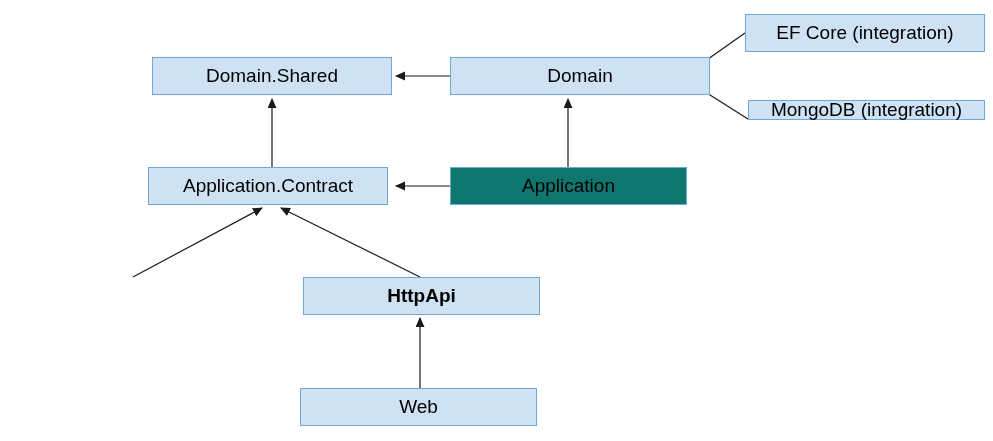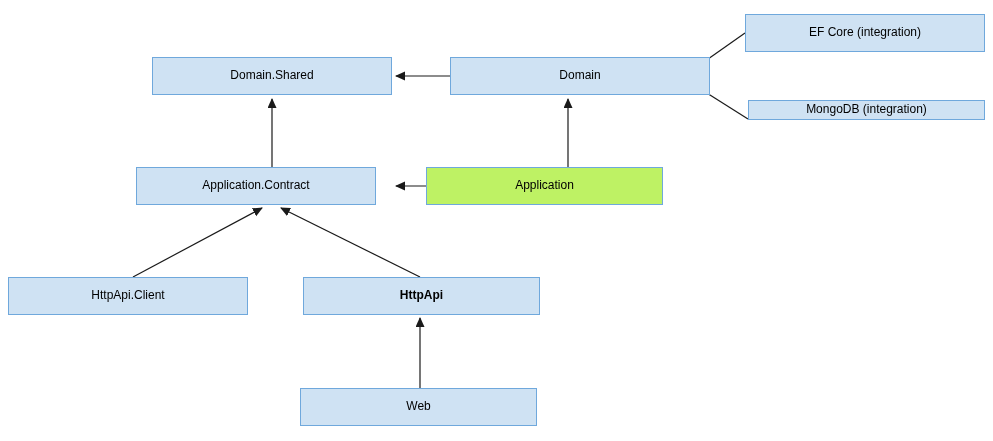--- a/index.html
+++ b/index.html
@@ -19,21 +19,21 @@
     position: absolute;
     left: 0;
     top: 0;
   }
   .node {
     position: absolute;
     box-sizing: border-box;
     display: flex;
     align-items: center;
     justify-content: center;
-    font-size: 12px;
+    font-size: 19px;
     color: #000000;
     text-align: center;
     line-height: 1.1;
   }
 </style>
 </head>
 <body>
 
 <div id="canvas" style="width: 993px; height: 441px; background: rgb(255, 255, 255);">
     <svg id="edge-layer" width="993" height="441">
@@ -49,18 +49,17 @@
       <line x1="450" y1="186" x2="396" y2="186" stroke="#1a1a1a" stroke-width="1.2" marker-end="url(#arrowhead)"></line>
       <line x1="568" y1="167" x2="568" y2="99" stroke="#1a1a1a" stroke-width="1.2" marker-end="url(#arrowhead)"></line>
       <line x1="133" y1="277" x2="262" y2="208" stroke="#1a1a1a" stroke-width="1.2" marker-end="url(#arrowhead)"></line>
       <line x1="420" y1="277" x2="281" y2="208" stroke="#1a1a1a" stroke-width="1.2" marker-end="url(#arrowhead)"></line>
       <line x1="420" y1="388" x2="420" y2="318" stroke="#1a1a1a" stroke-width="1.2" marker-end="url(#arrowhead)"></line>
     </svg>
     <div class="node" style="left: 152px; top: 57px; width: 240px; height: 38px; background: rgb(207, 226, 243); border: 1px solid rgb(111, 168, 220);">Domain.Shared</div>
     <div class="node" style="left: 450px; top: 57px; width: 260px; height: 38px; background: rgb(207, 226, 243); border: 1px solid rgb(111, 168, 220);">Domain</div>
     <div class="node" style="left: 745px; top: 14px; width: 240px; height: 38px; background: rgb(207, 226, 243); border: 1px solid rgb(111, 168, 220);">EF Core (integration)</div>
     <div class="node" style="left: 748px; top: 100px; width: 237px; height: 20px; background: rgb(207, 226, 243); border: 1px solid rgb(111, 168, 220);">MongoDB (integration)</div>
-    <div class="node" style="left: 136px; top: 167px; width: 240px; height: 38px; background: rgb(207, 226, 243); border: 1px solid rgb(111, 168, 220);">Application.Contract</div>
-    <div class="node" style="left: 426px; top: 167px; width: 237px; height: 38px; background: #bef264; border: 1px solid rgb(111, 168, 220);">Application</div>
-    <div class="node" style="left: 8px; top: 277px; width: 240px; height: 38px; background: rgb(207, 226, 243); border: 1px solid rgb(111, 168, 220);">HttpApi.Client</div>
+    <div class="node" style="left: 148px; top: 167px; width: 240px; height: 38px; background: rgb(207, 226, 243); border: 1px solid rgb(111, 168, 220);">Application.Contract</div>
+    <div class="node" style="left: 450px; top: 167px; width: 237px; height: 38px; background: #0f766e; border: 1px solid rgb(111, 168, 220);">Application</div>
     <div class="node" style="left: 303px; top: 277px; width: 237px; height: 38px; background: rgb(207, 226, 243); border: 1px solid rgb(111, 168, 220); font-weight: bold;">HttpApi</div>
     <div class="node" style="left: 300px; top: 388px; width: 237px; height: 38px; background: rgb(207, 226, 243); border: 1px solid rgb(111, 168, 220); text-align: right;">Web</div>
   </div>
 
 </body></html>

